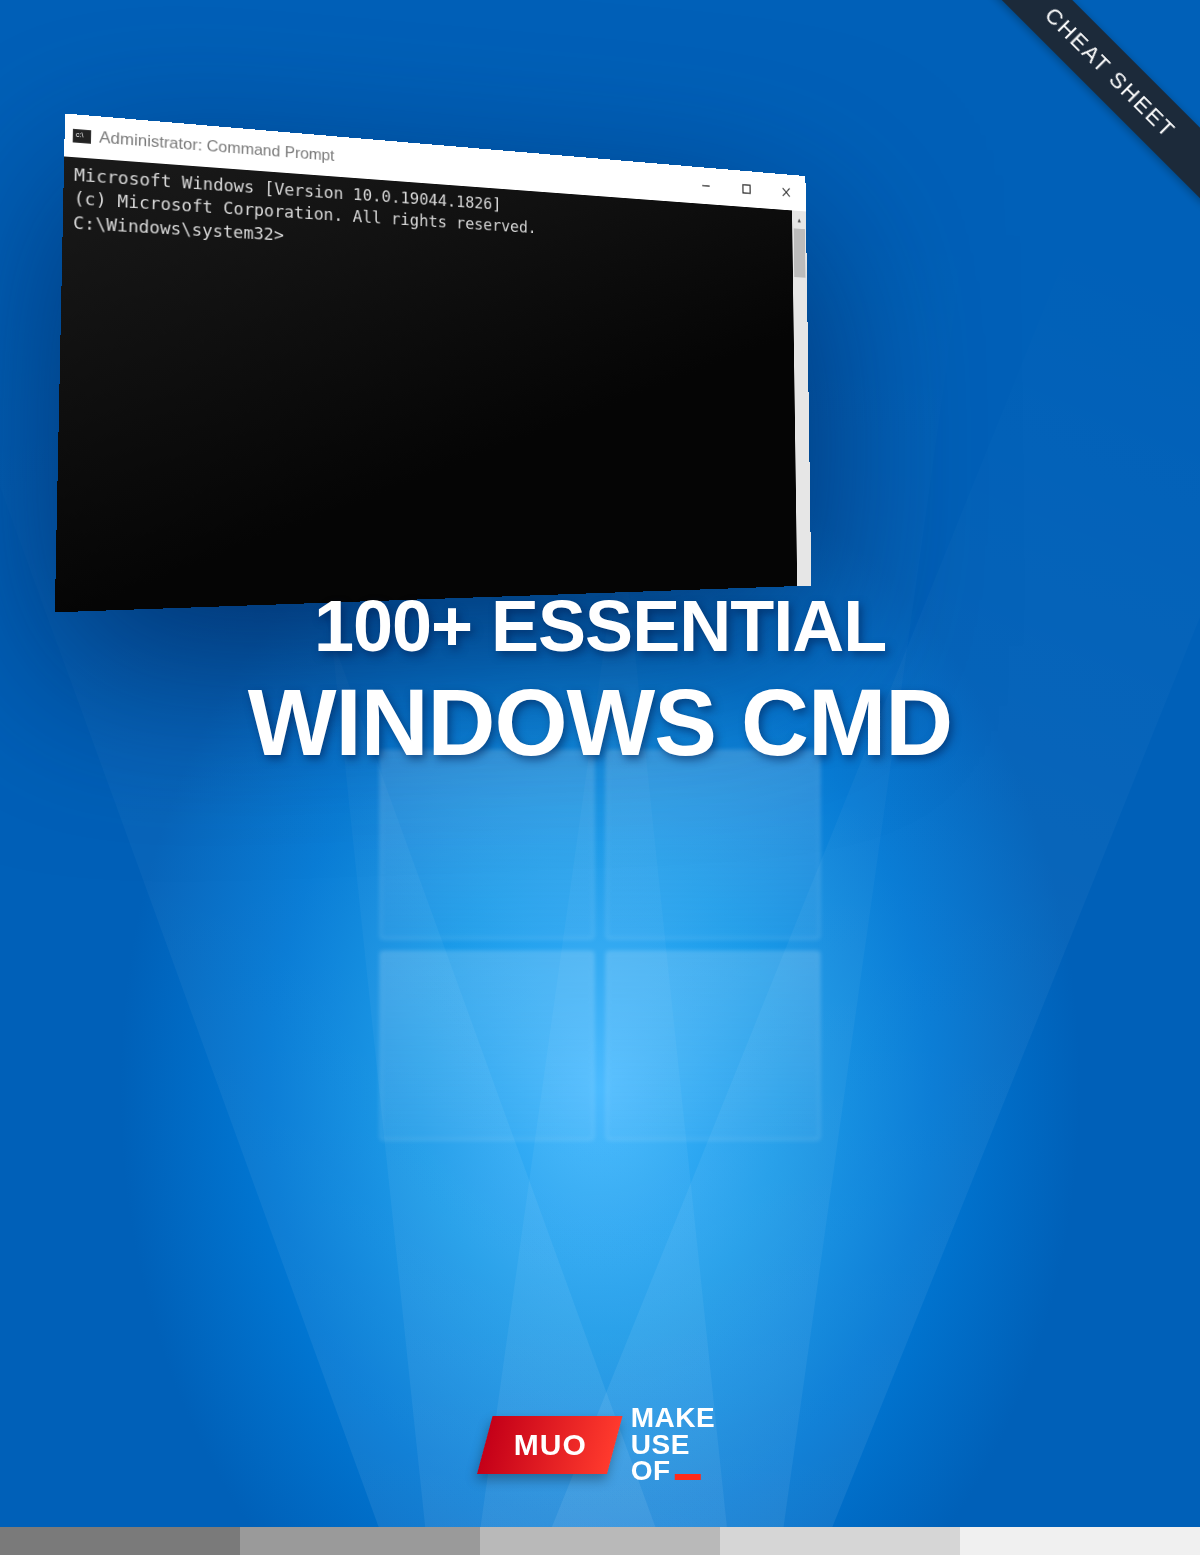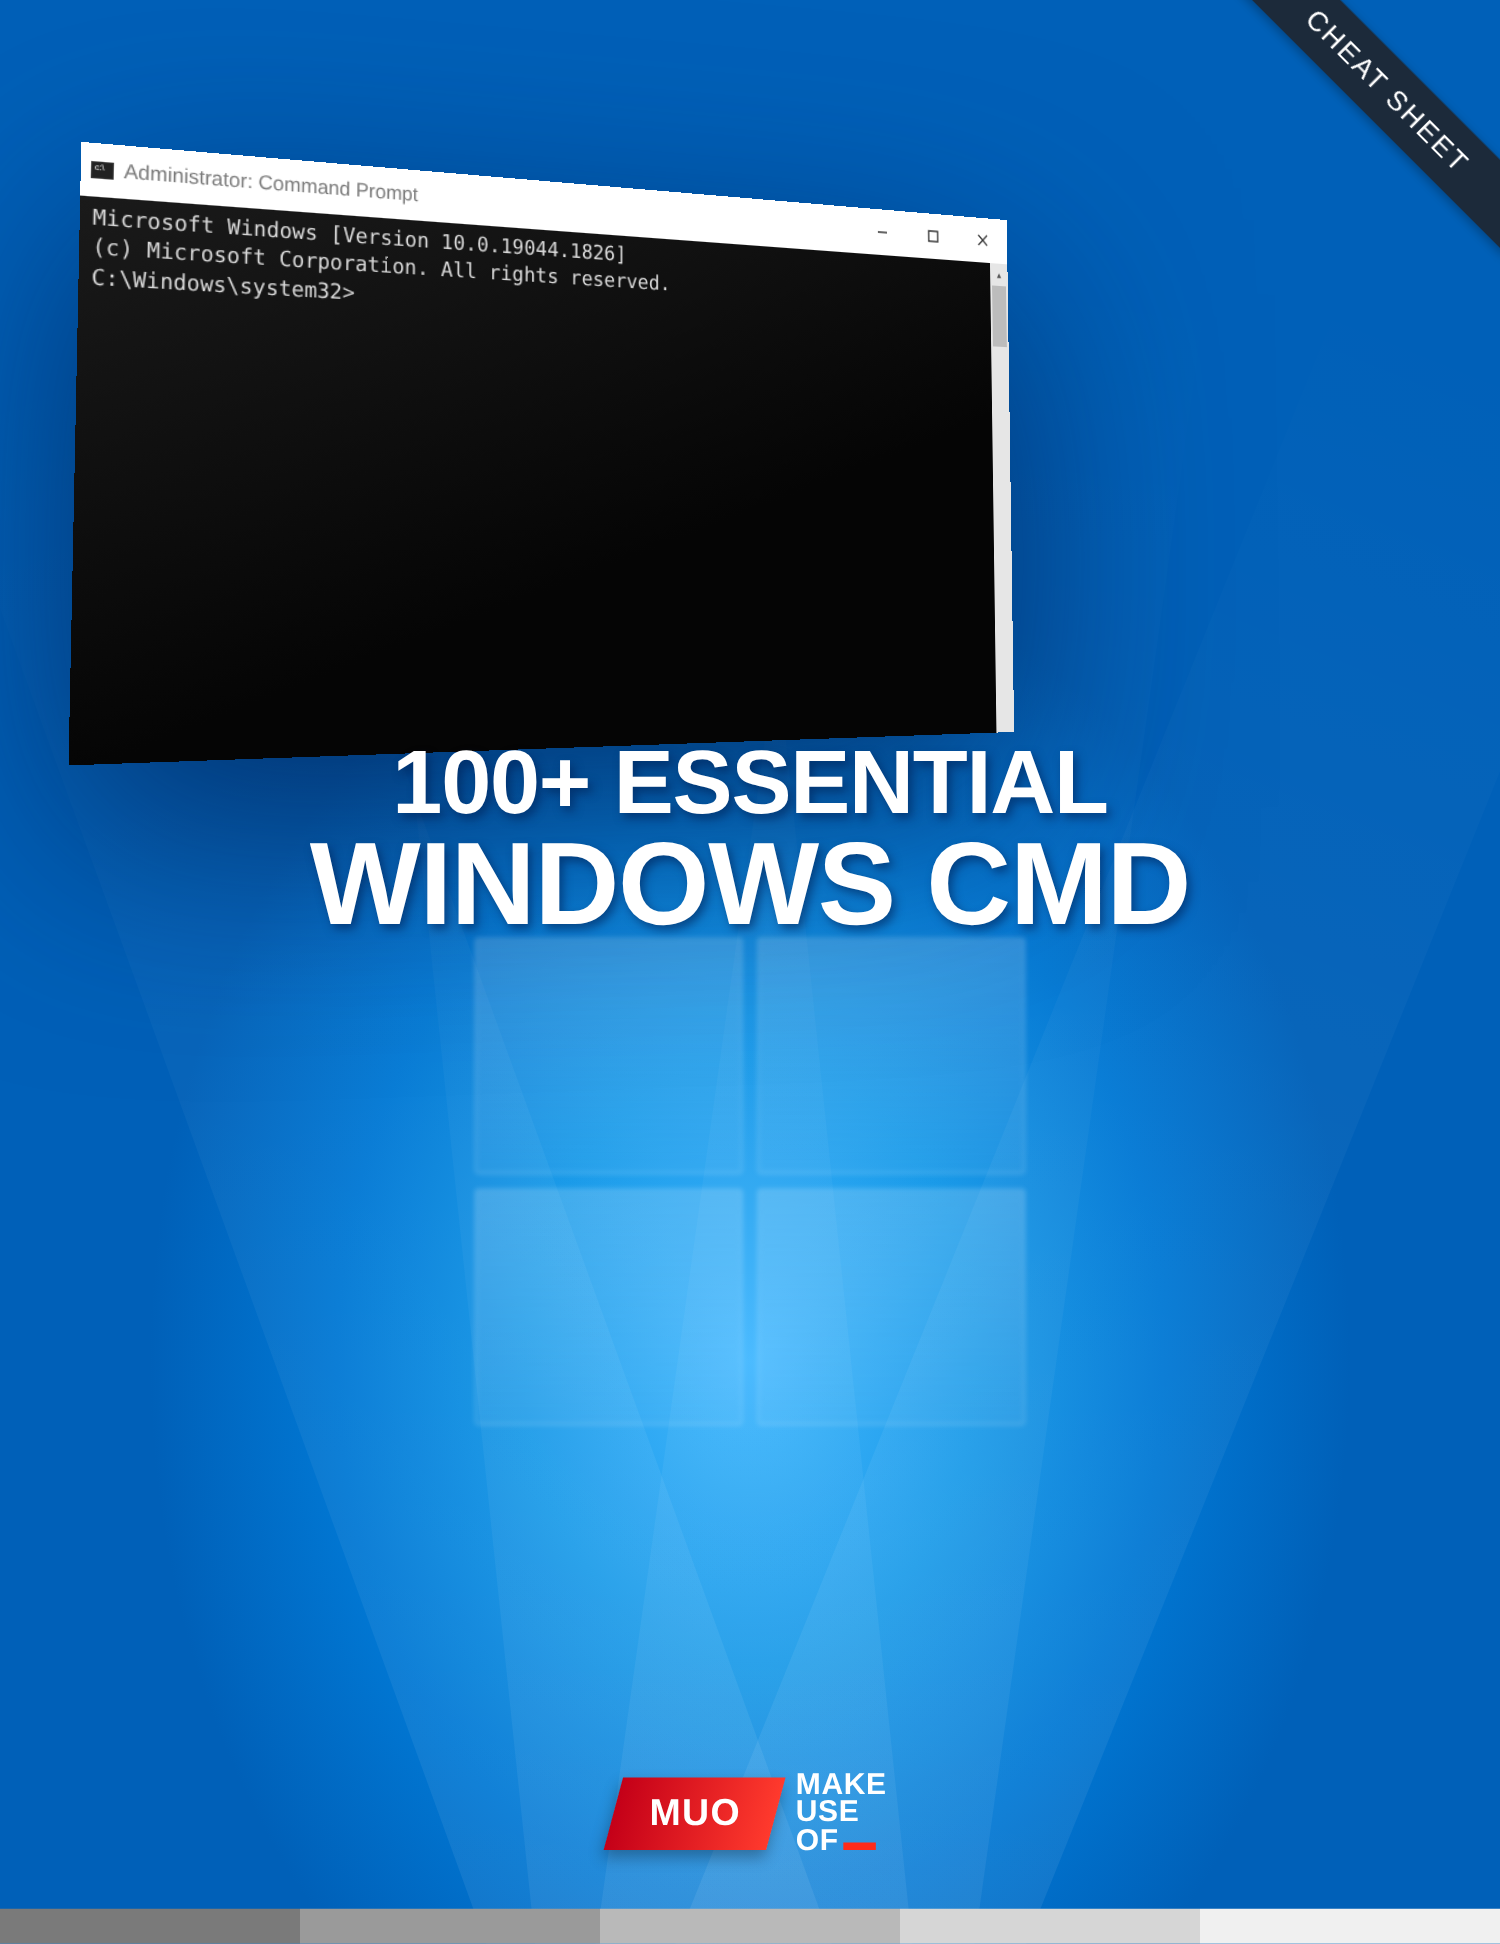--- a/index.html
+++ b/index.html
@@ -183,21 +183,21 @@
   letter-spacing: -1px;
   text-shadow: 3px 4px 8px rgba(0,30,80,.55);
 }
 .headline .line1 {
   font-size: 72px;
   line-height: 1;
 }
 .headline .line2 {
   font-size: 94px;
   line-height: 0.95;
-  margin-top: 0;
+  margin-top: 16px;
 }
 
 
 .muo {
   position: absolute;
   left: 50%;
   bottom: 70px;
   transform: translateX(-50%);
   display: flex;
   align-items: center;
@@ -217,21 +217,21 @@
 .muo-badge span {
   transform: skewX(15deg);
   color: #fff;
   font-weight: 900;
   font-size: 30px;
   letter-spacing: 1px;
 }
 .muo-text {
   color: #fff;
   font-weight: 900;
-  font-size: 24px;
+  font-size: 28px;
   line-height: 0.95;
   letter-spacing: 0.5px;
 }
 .muo-text .of::after {
   content:"";
   display:inline-block;
   width:26px;height:6px;
   background:#ff2a1a;
   margin-left:4px;
   vertical-align:baseline;

